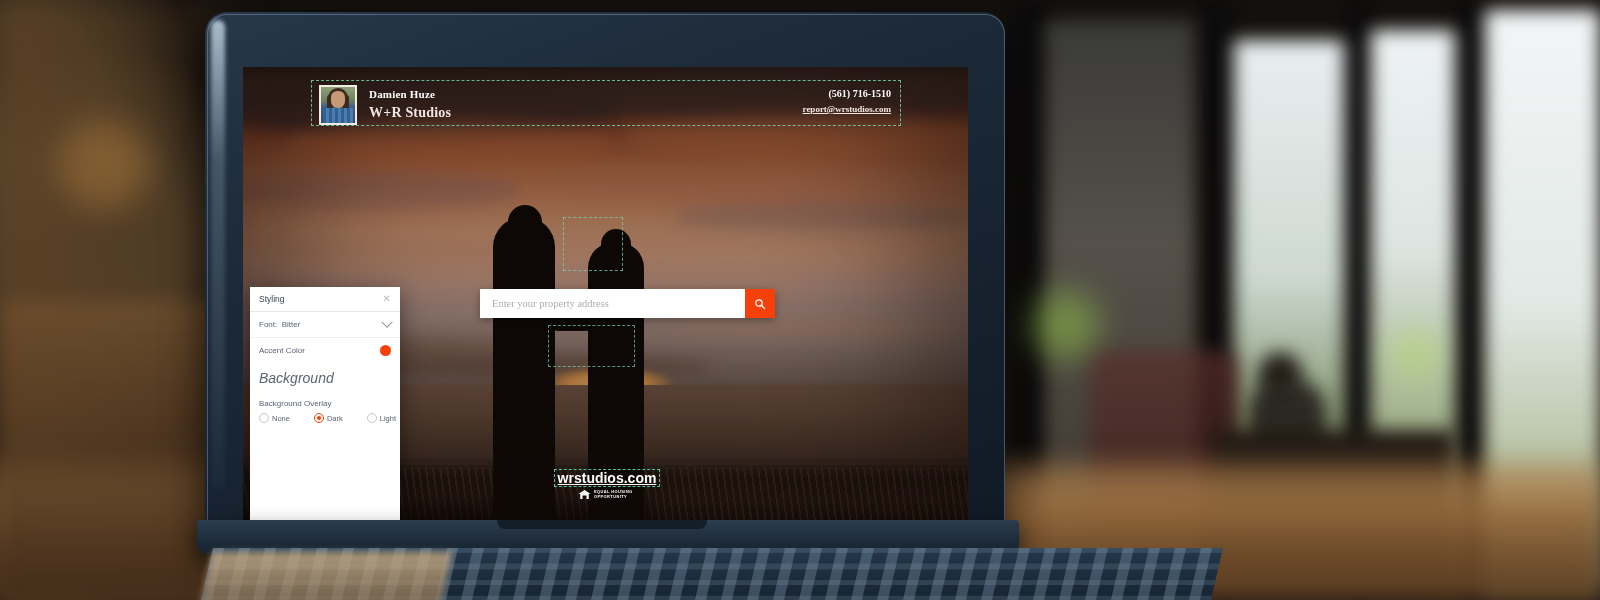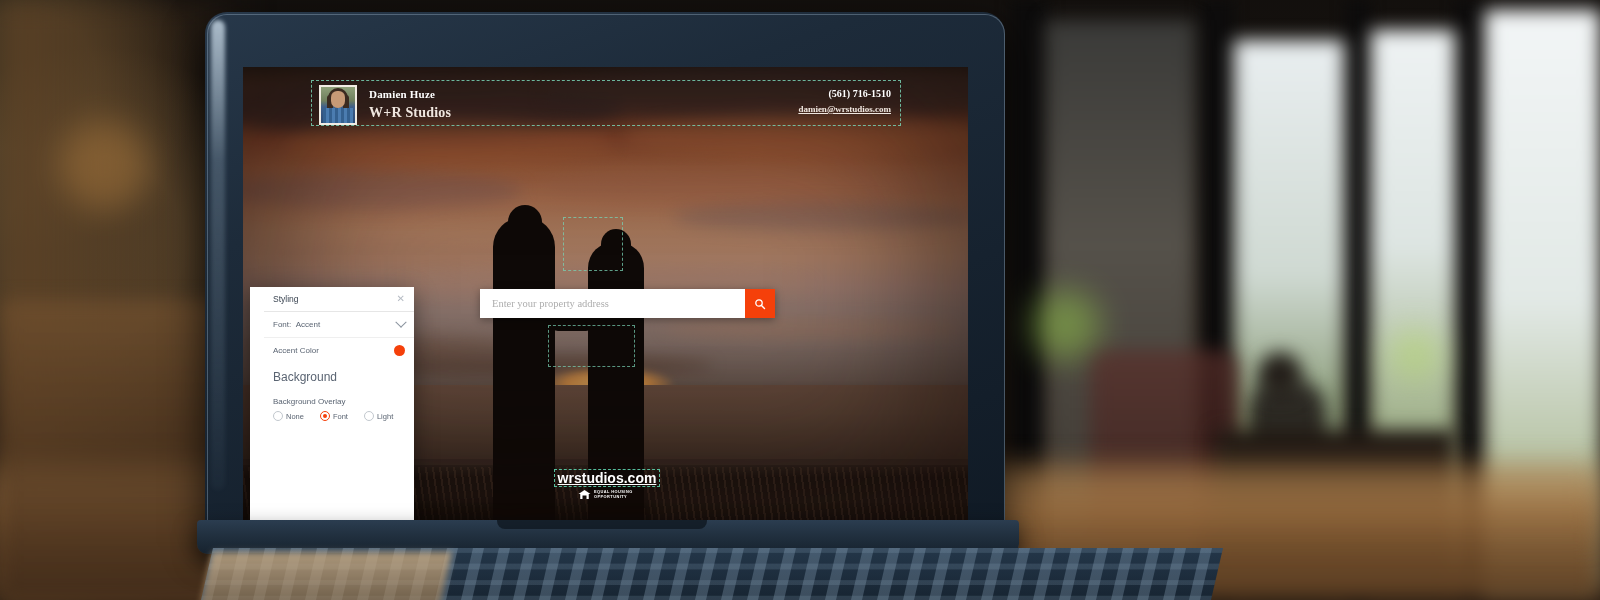--- a/index.html
+++ b/index.html
@@ -140,36 +140,36 @@
   .p-close{font-size:10px;color:#b6bcc4;cursor:pointer;line-height:1;}
   .p-row{height:25px;display:flex;align-items:center;justify-content:space-between;
     padding:0 9px;border-bottom:1px solid #efefef;}
   .p-label{font-size:8px;color:#5a6472;}
   .chev{width:7px;height:7px;border-right:1.3px solid #8b949f;border-bottom:1.3px solid #8b949f;
     transform:rotate(45deg) translate(-2px,-2px);}
   .sw{width:11px;height:11px;border-radius:50%;}
   .sw-white{background:#fff;border:1px solid #d8dcdf;}
   .sw-accent{background:#f5400a;}
   .p-sec{padding:7px 9px 0;}
-  .p-sec-t{font-size:12px;color:#5a6472;margin-bottom:13px;}
+  .p-sec-t{font-size:14px;color:#5a6472;margin-bottom:13px;font-style:italic;}
   .thumb{position:relative;width:132px;height:60px;overflow:hidden;}
   .th-sky{position:absolute;inset:0;background:linear-gradient(180deg,
      #4e3b38 0%,#8e5340 10%,#c06c44 20%,#d98a5f 32%,#e3a982 44%,#d5a08d 56%,#b18b81 70%,#8a6f66 85%,#5f4e47 100%);}
   .th-cloud{position:absolute;border-radius:50%;filter:blur(3px);}
   .th-sea{position:absolute;left:0;top:40px;width:132px;height:20px;
     background:linear-gradient(180deg,#7c5d4d,#53403a);}
   .th-f1{position:absolute;left:46px;top:21px;width:16px;height:27px;border-radius:8px 8px 0 0;background:#0b0807;}
   .th-f1h{position:absolute;left:50px;top:16px;width:9px;height:9px;border-radius:5px;background:#0b0807;}
   .th-f2{position:absolute;left:70px;top:26px;width:14px;height:22px;border-radius:7px 7px 0 0;background:#0b0807;}
   .th-f2h{position:absolute;left:73px;top:22px;width:8px;height:8px;border-radius:4px;background:#0b0807;}
   .th-band{position:absolute;left:0;top:47px;width:132px;height:3px;background:#18110f;}
   .change{position:absolute;left:0;bottom:0;width:132px;height:15px;background:rgba(235,235,235,.9);
     display:flex;align-items:center;justify-content:center;font-size:7.5px;color:#4a5462;cursor:pointer;}
   .ov-title{font-size:8px;color:#5a6472;margin:10px 0 5px;}
-  .radios{display:flex;align-items:flex-end;gap:16px;padding:0 9px 8px;}
+  .radios{display:flex;align-items:flex-end;gap:24px;padding:0 9px 8px;}
   .radio{display:flex;align-items:center;gap:3px;cursor:pointer;}
   .rdot{width:8px;height:8px;border-radius:50%;border:1.2px solid #c2c8ce;background:#fff;
     display:flex;align-items:center;justify-content:center;}
   .rdot.on{border-color:#f5400a;}
   .rdot.on i{width:4px;height:4px;border-radius:50%;background:#f5400a;display:block;}
   .rlab{font-size:7.5px;color:#5a6472;}
 </style>
 </head>
 <body>
 
@@ -246,21 +246,21 @@
             <div class="avatar">
               <div class="av-hair"></div>
                 <div class="av-hair2"></div>
                 <div class="av-hair3"></div>
               <div class="av-face"></div>
                 <div class="av-shirt"></div>
             </div>
             <div class="agent-name">Damien Huze</div>
             <div class="agent-co">W+R Studios</div>
             <div class="hdr-phone">(561) 716-1510</div>
-            <div class="hdr-email">damien@wrstudios.com</div>
+            <div class="hdr-email">report@wrstudios.com</div>
           </div>
 
           <div class="h1-guide"></div>
 
           <div class="searchwrap">
             <input class="searchinput" type="text" placeholder="Enter your property address" style="">
             <div class="searchbtn">
               <svg width="12" height="12" viewBox="0 0 24 24">
                 <circle cx="10" cy="10" r="6.4" fill="none" stroke="#fff" stroke-width="2.6"></circle>
                 <line x1="15" y1="15" x2="21" y2="21" stroke="#fff" stroke-width="2.8" stroke-linecap="round"></line>
@@ -277,30 +277,30 @@
             <svg width="13" height="11" viewBox="0 0 26 22">
               <path d="M13 2 L25 10 L21.5 10 L21.5 20 L4.5 20 L4.5 10 L1 10 Z" fill="#fff"></path>
               <rect x="9" y="13" width="8" height="7" fill="#120c0a"></rect>
             </svg>
             <div class="eho-txt">
               <span>EQUAL HOUSING</span>
               <span>OPPORTUNITY</span>
             </div>
           </div>
 
-          <div class="panel" style="position:absolute;left:7px;top:220px;padding-left:14px;">
+          <div class="panel" style="position:absolute;left:7px;top:220px;">
             <div class="p-head">
               <div class="p-title">Styling</div>
               <div class="p-close">✕</div>
             </div>
 
             <div class="p-row">
               <div class="p-label">
                 <span>Font:</span>
-                &nbsp;<span>Accent</span>
+                &nbsp;<span>Bitter</span>
               </div>
               <div class="chev"></div>
             </div>
 
 
             <div class="p-row" style="border-bottom:none;">
               <div class="p-label">Accent Color</div>
               <div class="sw sw-accent"></div>
             </div>
 
@@ -313,21 +313,21 @@
               <div class="radio">
                 <div class="rdot">
                     <i></i>
                   </div>
                 <div class="rlab">None</div>
               </div>
               <div class="radio">
                 <div class="rdot on">
                     <i></i>
                   </div>
-                <div class="rlab">Font</div>
+                <div class="rlab">Dark</div>
               </div>
               <div class="radio">
                 <div class="rdot">
                     <i></i>
                   </div>
                 <div class="rlab">Light</div>
               </div>
             </div>
           </div>
 

